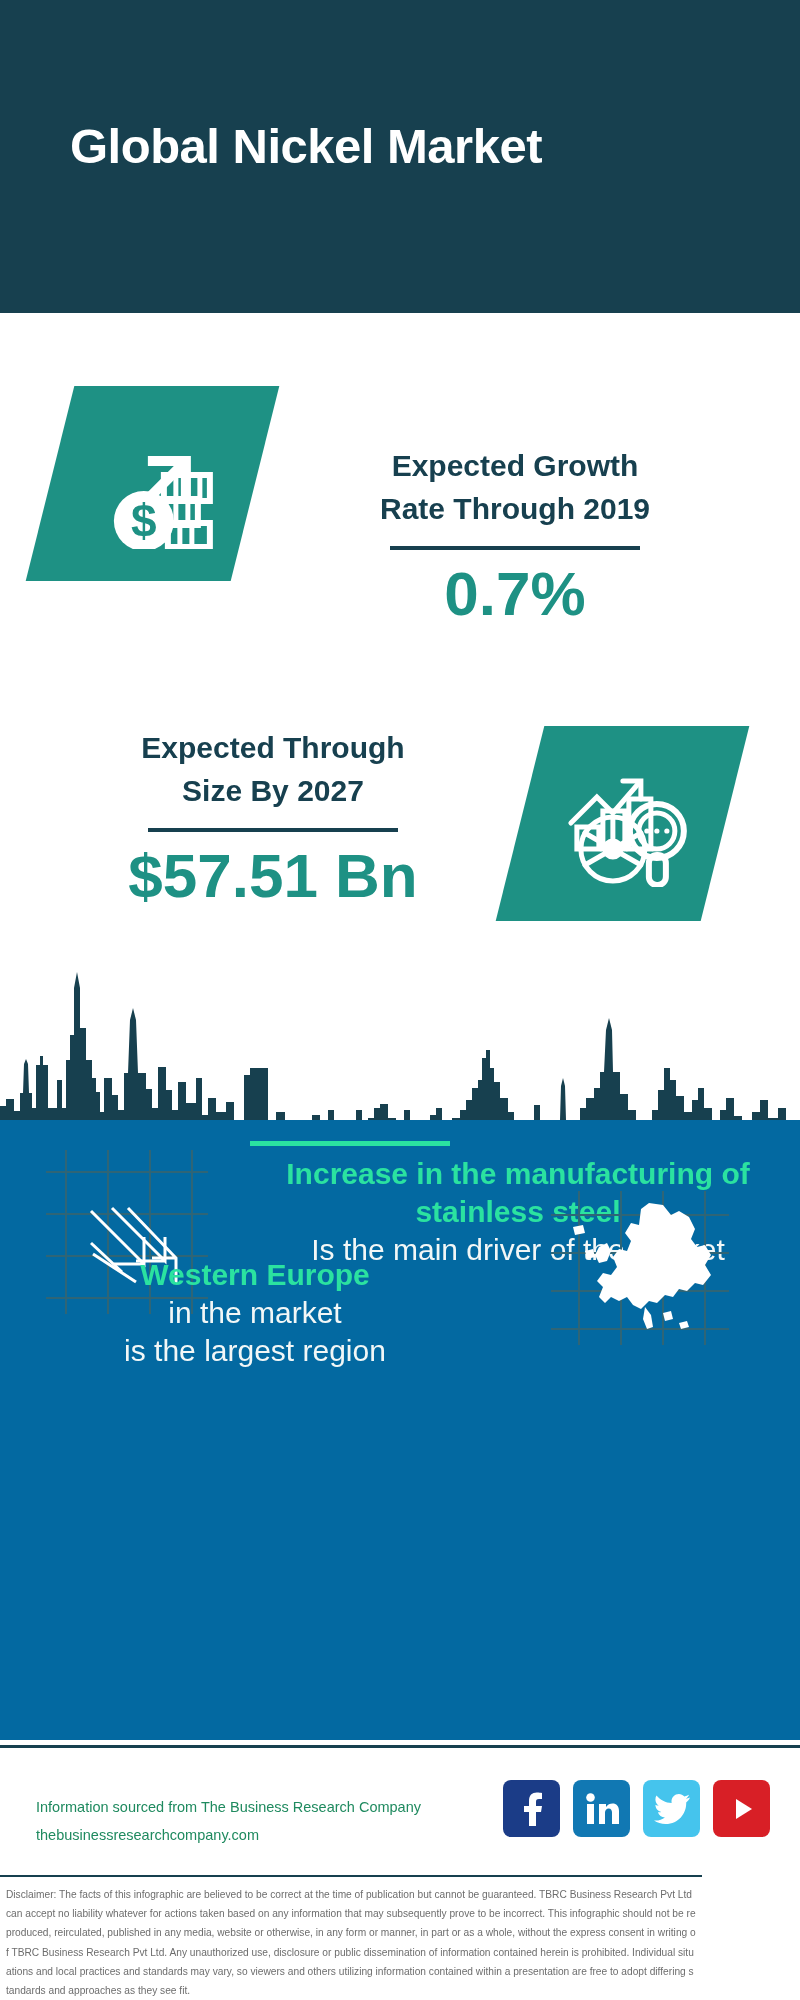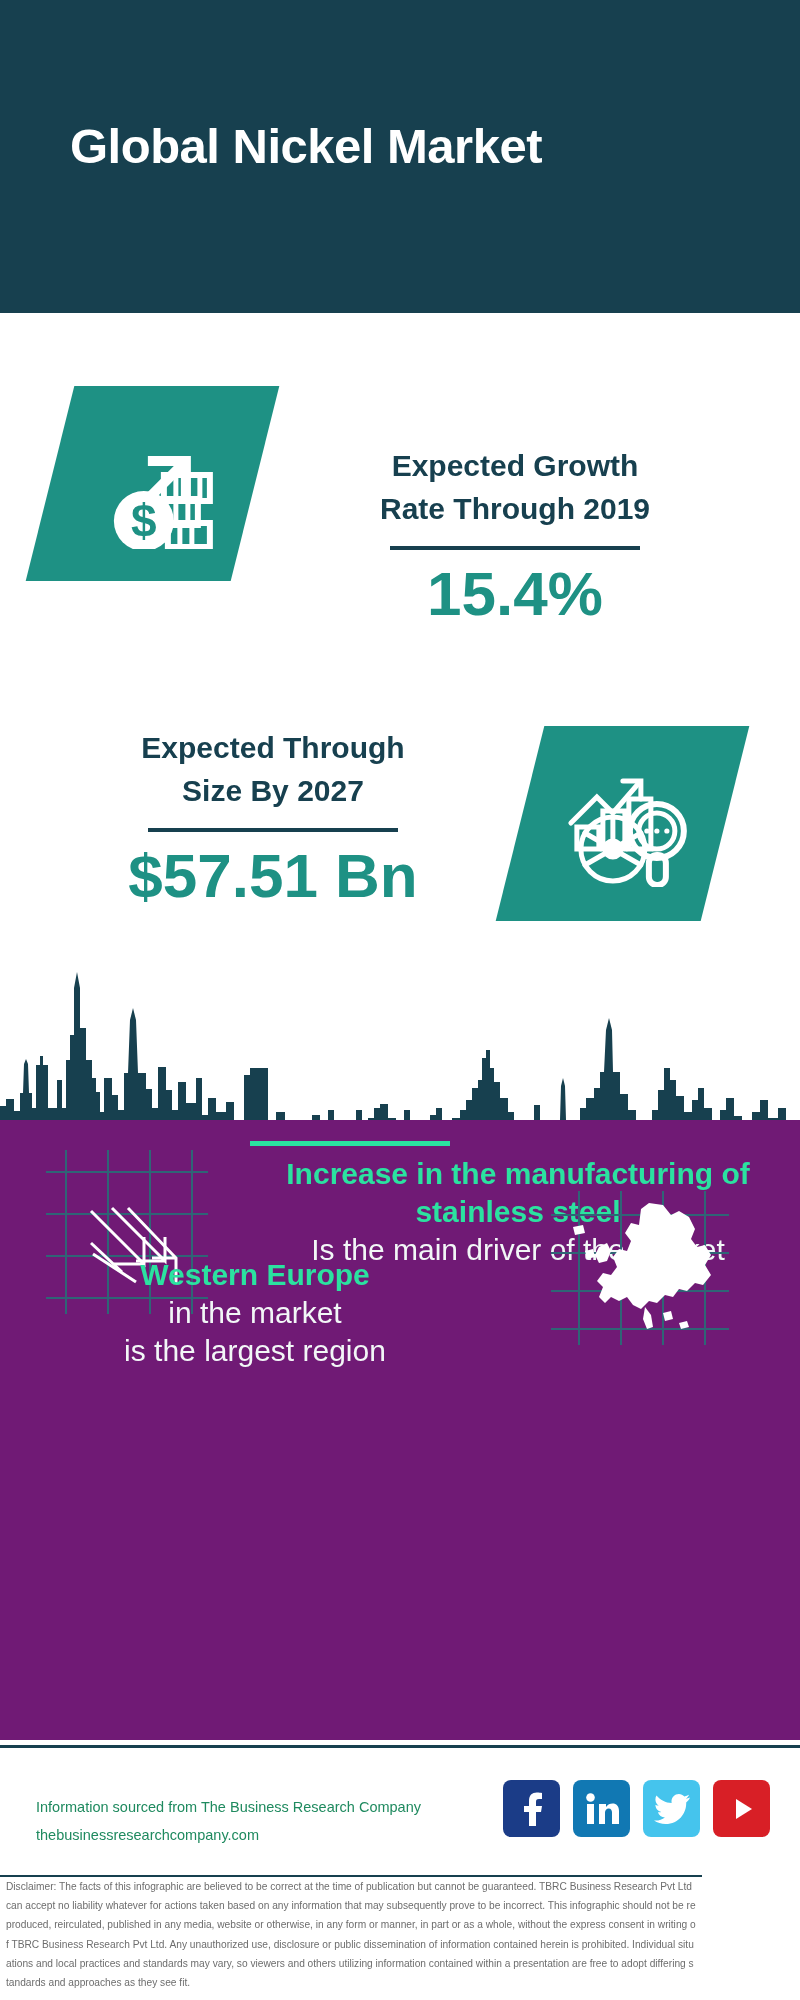--- a/index.html
+++ b/index.html
@@ -95,21 +95,21 @@
     overflow:hidden;
   }
   .skyline-wrap svg { display:block; }
 
   
   .dark-body {
     position:absolute;
     top:1120px; left:0;
     width:800px;
     height:620px;
-    background:#701a75;
+    background:#0369a1;
   }
 
   .grid-tile { position:absolute; }
 
   .driver-text {
     position:absolute;
     left:268px; top:35px;
     width:500px;
     text-align:center;
   }
@@ -171,21 +171,21 @@
   }
   .soc-fb { background:#1B3C87; }
   .soc-li { background:#1178B3; }
   .soc-tw { background:#45C4ED; }
   .soc-yt { background:#D81F26; }
 
   .disclaimer {
     position:absolute;
     top:1875px; left:0;
     width:702px;
-    padding:0 6px 0 6px;
+    padding:8px 6px 0 6px;
     border-top:2px solid #17404F;
     color:#6D6D6D;
     font-size:10.2px;
     line-height:1.88;
     text-align:left;
     word-break:break-all;
   }
 </style>
 </head>
 <body>
@@ -220,21 +220,21 @@
 
         <circle cx="56" cy="102" r="30" fill="#ffffff"></circle>
         <text x="56" y="118" font-family="Liberation Sans, sans-serif" font-size="46" font-weight="bold" fill="#1E9184" text-anchor="middle">$</text>
       </svg>
     </div>
 
     <div class="blk1-text">
       <div class="label-dark">Expected Growth</div>
       <div class="label-dark">Rate Through 2019</div>
       <div class="rule"></div>
-      <div class="value-teal">15.4%</div>
+      <div class="value-teal">0.7%</div>
     </div>
 
     <div class="blk2-text">
       <div class="label-dark">Expected Through</div>
       <div class="label-dark">Size By 2027</div>
       <div class="rule"></div>
       <div class="value-teal">$57.51 Bn</div>
     </div>
 
     <div class="para blk2-icon">

